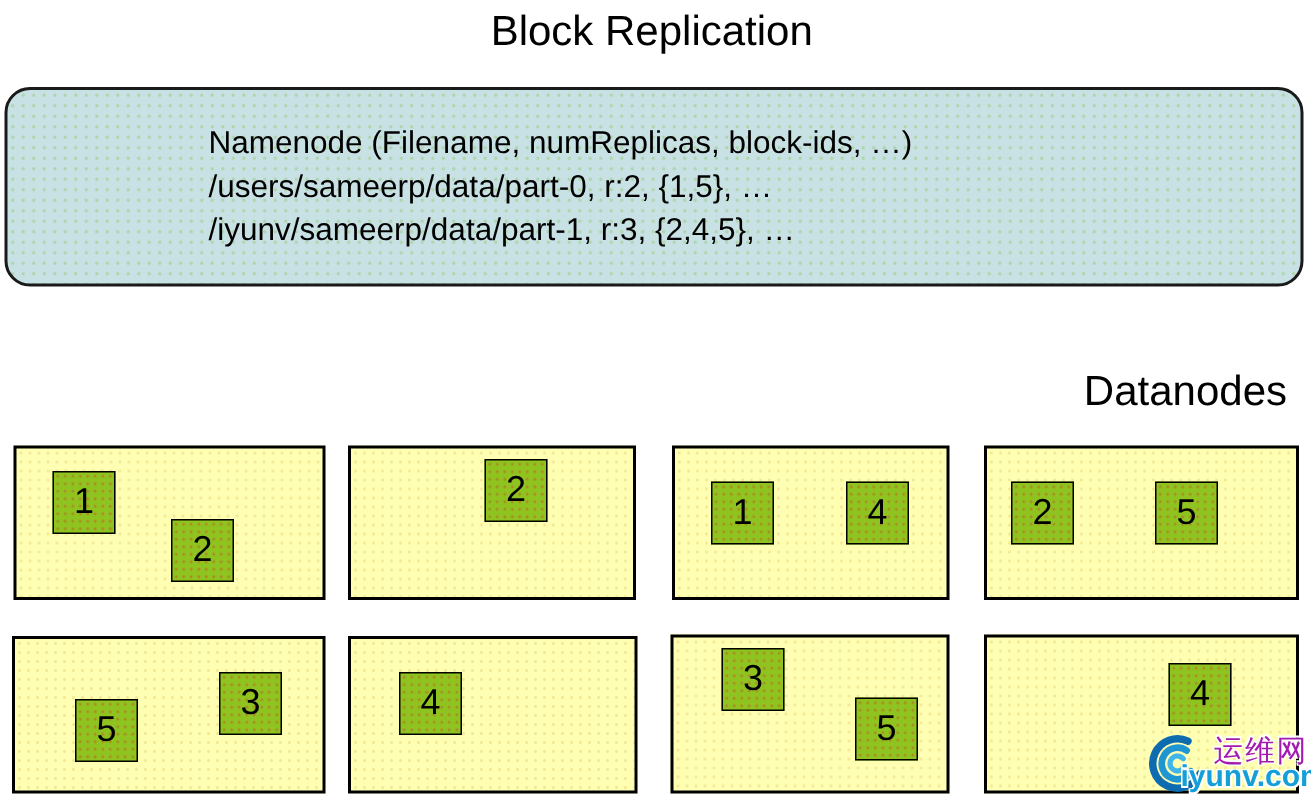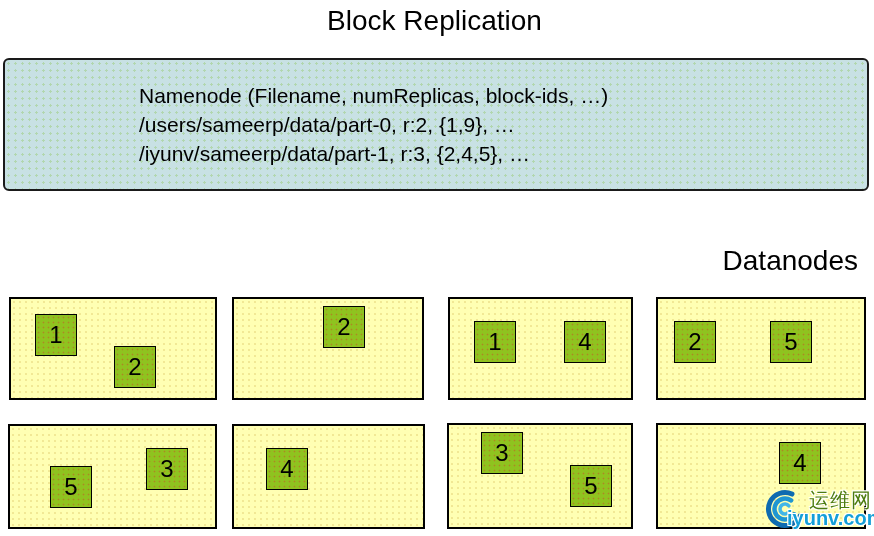--- a/index.html
+++ b/index.html
@@ -18,21 +18,21 @@
     text-align: center;
     font-size: 28px;
     letter-spacing: 0px;
   }
   .namenode {
     position: absolute;
     left: 3px; top: 58px;
     width: 866px; height: 133px;
     box-sizing: border-box;
     border: 2px solid #1a1a1a;
-    border-radius: 6px;
+    border-radius: 17px;
     background-color: #c8e1e4;
     background-image: radial-gradient(rgba(150,200,110,0.45) 1px, rgba(0,0,0,0) 1.4px);
     background-size: 7px 7px;
   }
   .nn-text {
     position: absolute;
     left: 134px; top: 21px;
     font-size: 21px;
     line-height: 29px;
     white-space: nowrap;
@@ -64,21 +64,21 @@
     justify-content: center;
     font-size: 24px;
     color: #000;
   }
   .watermark { position: absolute; left: 0; top: 0; }
   .wm-logo { position: absolute; left: 763px; top: 481px; }
   .wm-cn {
     position: absolute;
     left: 809px; top: 487px;
     font-size: 20px;
-    color: #4d7c0f;
+    color: #a21caf;
     letter-spacing: 1px;
     white-space: nowrap;
     text-shadow: -1px -1px 0 #fff, 1px -1px 0 #fff, -1px 1px 0 #fff, 1px 1px 0 #fff;
   }
   .wm-url {
     position: absolute;
     left: 787px; top: 507px;
     font-size: 20px;
     font-weight: bold;
     color: #149fd8;
@@ -89,21 +89,21 @@
 </head>
 <body>
 
 <div class="canvas">
 
   <div class="title">Block Replication</div>
 
   <div class="namenode">
     <div class="nn-text">
       <div>Namenode (Filename, numReplicas, block-ids, …)</div>
-      <div>/users/sameerp/data/part-0, r:2, {1,9}, …</div>
+      <div>/users/sameerp/data/part-0, r:2, {1,5}, …</div>
       <div>/iyunv/sameerp/data/part-1, r:3, {2,4,5}, …</div>
     </div>
   </div>
 
   <div class="dn-heading">Datanodes</div>
 
   <div id="datanode-layer">
       <div class="dnbox" style="left: 9px; top: 297px; width: 208px; height: 103px;">
         <div class="block" style="left: 24px; top: 15px;">1</div>
         <div class="block" style="left: 103px; top: 47px;">2</div>

